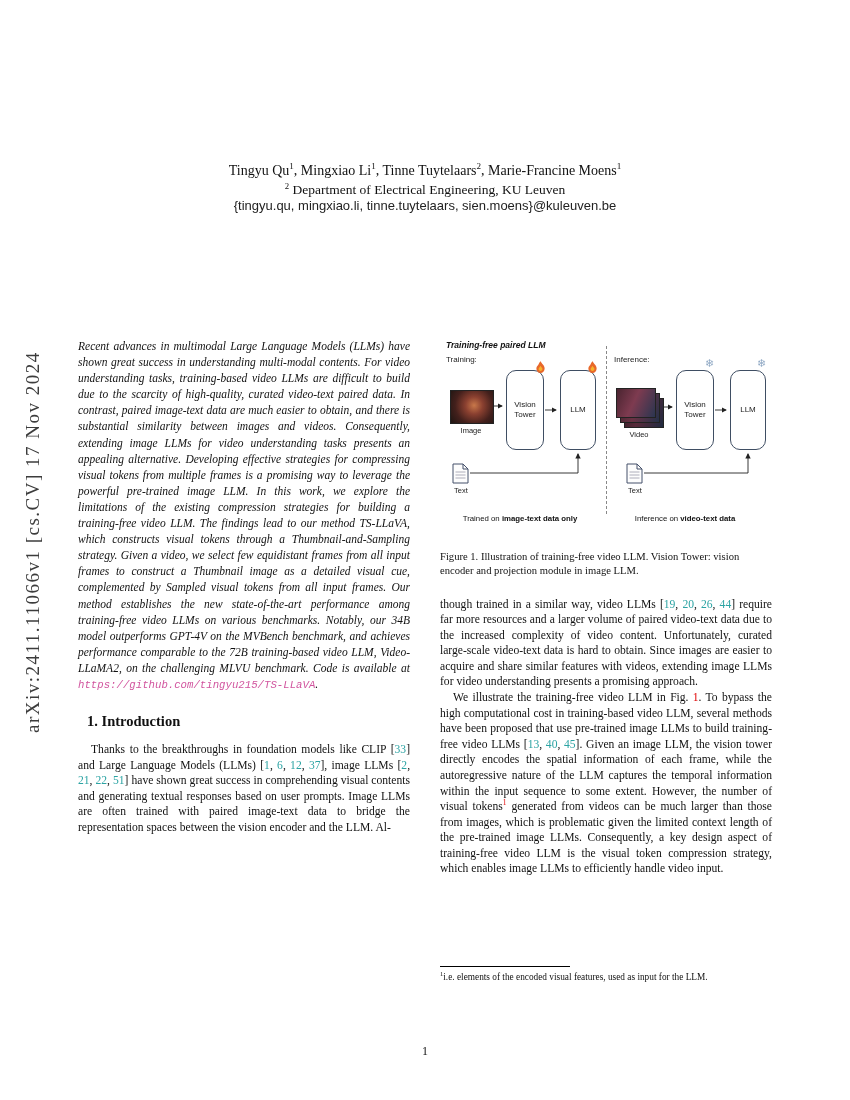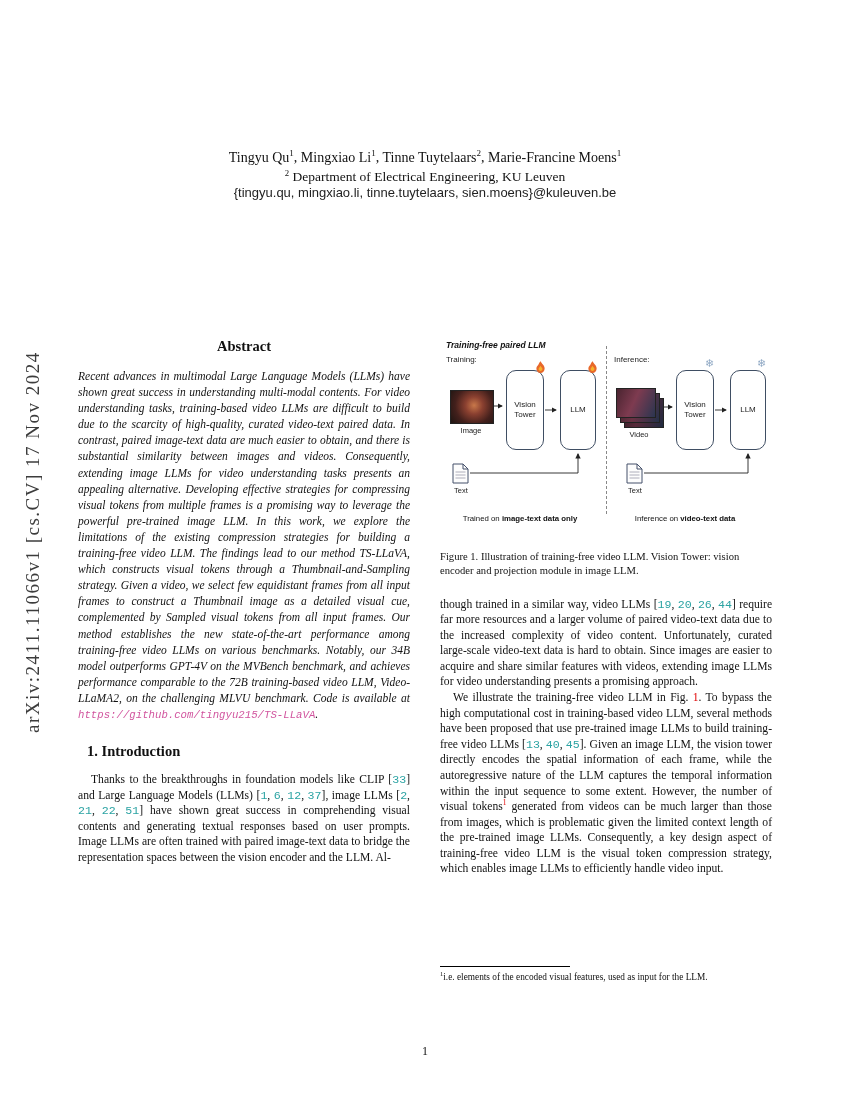--- a/index.html
+++ b/index.html
@@ -16,34 +16,34 @@
   
   .arxiv-side{
     position:absolute;left:20px;top:280px;height:525px;width:26px;
     writing-mode:vertical-rl;transform:rotate(180deg);
     display:flex;align-items:center;justify-content:center;
     font-size:19px;letter-spacing:1.5px;color:#3c3c3c;white-space:nowrap;
   }
   
   .paper-header{position:absolute;left:78px;top:140px;width:694px;text-align:center;}
   .title{font-size:17px;font-weight:bold;line-height:1.45;margin:0 30px;}
-  .authors{margin-top:10px;font-size:14px;}
+  .authors{margin-top:23px;font-size:14px;}
   .affil{margin-top:3px;font-size:13.5px;}
   .email{font-size:13px;font-family:Liberation Sans, sans-serif;color:#222;}
   
   .col-left{position:absolute;left:78px;top:338px;width:332px;}
   .col-right{position:absolute;left:440px;top:338px;width:332px;}
   .abstract-heading{text-align:center;font-size:14.5px;font-weight:bold;margin:0 0 13px;}
   .abstract-body{font-style:italic;font-size:11.5px;line-height:1.40;text-align:justify;margin:0;}
   .section-heading{font-size:14.5px;font-weight:bold;margin:20px 9px 12px;}
   .body-par{font-size:11.6px;line-height:1.345;text-align:justify;margin:0;}
   .indent{text-indent:13px;}
   
   .seg-sup{vertical-align:super;font-size:0.65em;line-height:0;}
-  .seg-cite{color:var(--cite);font-family:Liberation Mono, monospace;}
+  .seg-cite{color:var(--cite);}
   .seg-link{color:var(--url);font-family:"Liberation Mono",monospace;font-style:italic;font-size:0.93em;}
   .seg-ref{color:var(--ref);}
   .seg-fnref{color:var(--ref);vertical-align:super;font-size:0.65em;line-height:0;}
   .seg-fnmark{vertical-align:super;font-size:0.7em;line-height:0;}
   .seg-b{font-weight:bold;}
   
   .fig{margin:0 0 18px;}
   .diagram{position:relative;width:332px;height:198px;font-family:"Liberation Sans",sans-serif;}
   .arrows{position:absolute;left:0;top:0;z-index:0;}
   .fig-title{position:absolute;left:6px;top:2px;font-size:8.5px;font-weight:bold;font-style:italic;}
@@ -101,21 +101,20 @@
 
   <div class="arxiv-side">arXiv:2411.11066v1  [cs.CV]  17 Nov 2024</div>
 
   <header class="paper-header">
     <div class="authors"><span>Tingyu Qu</span><span class="seg-sup">1</span><span>, Mingxiao Li</span><span class="seg-sup">1</span><span>, Tinne Tuytelaars</span><span class="seg-sup">2</span><span>, Marie-Francine Moens</span><span class="seg-sup">1</span></div>
     <div class="affil"><span class="seg-sup">2</span><span> Department of Electrical Engineering, KU Leuven</span></div>
     <div class="email">{tingyu.qu, mingxiao.li, tinne.tuytelaars, sien.moens}@kuleuven.be</div>
   </header>
 
   <div class="col-left">
-    <h2 class="abstract-heading">Abstract</h2>
     <p class="abstract-body"><span>Recent advances in multimodal Large Language Models (LLMs) have shown great success in understanding multi-modal contents. For video understanding tasks, training-based video LLMs are difficult to build due to the scarcity of high-quality, curated video-text paired data. In contrast, paired image-text data are much easier to obtain, and there is substantial similarity between images and videos. Consequently, extending image LLMs for video understanding tasks presents an appealing alternative. Developing effective strategies for compressing visual tokens from multiple frames is a promising way to leverage the powerful pre-trained image LLM. In this work, we explore the limitations of the existing compression strategies for building a training-free video LLM. The findings lead to our method TS-LLaVA, which constructs visual tokens through a Thumbnail-and-Sampling strategy. Given a video, we select few equidistant frames from all input frames to construct a Thumbnail image as a detailed visual cue, complemented by Sampled visual tokens from all input frames. Our method establishes the new state-of-the-art performance among training-free video LLMs on various benchmarks. Notably, our 34B model outperforms GPT-4V on the MVBench benchmark, and achieves performance comparable to the 72B training-based video LLM, Video-LLaMA2, on the challenging MLVU benchmark. Code is available at </span><span class="seg-link">https://github.com/tingyu215/TS-LLaVA</span><span>.</span></p>
     <h2 class="section-heading">1. Introduction</h2>
     <p class="body-par indent"><span>Thanks to the breakthroughs in foundation models like CLIP [</span><span class="seg-cite">33</span><span>] and Large Language Models (LLMs) [</span><span class="seg-cite">1</span><span>, </span><span class="seg-cite">6</span><span>, </span><span class="seg-cite">12</span><span>, </span><span class="seg-cite">37</span><span>], image LLMs [</span><span class="seg-cite">2</span><span>, </span><span class="seg-cite">21</span><span>, </span><span class="seg-cite">22</span><span>, </span><span class="seg-cite">51</span><span>] have shown great success in comprehending visual contents and generating textual responses based on user prompts. Image LLMs are often trained with paired image-text data to bridge the representation spaces between the vision encoder and the LLM. Al-</span></p>
   </div>
 
   <div class="col-right">
     <figure class="fig" style="margin-left:0;margin-right:0;">
       <div class="diagram">
         <svg class="arrows" width="332" height="198" viewBox="0 0 332 198">
           <defs>

